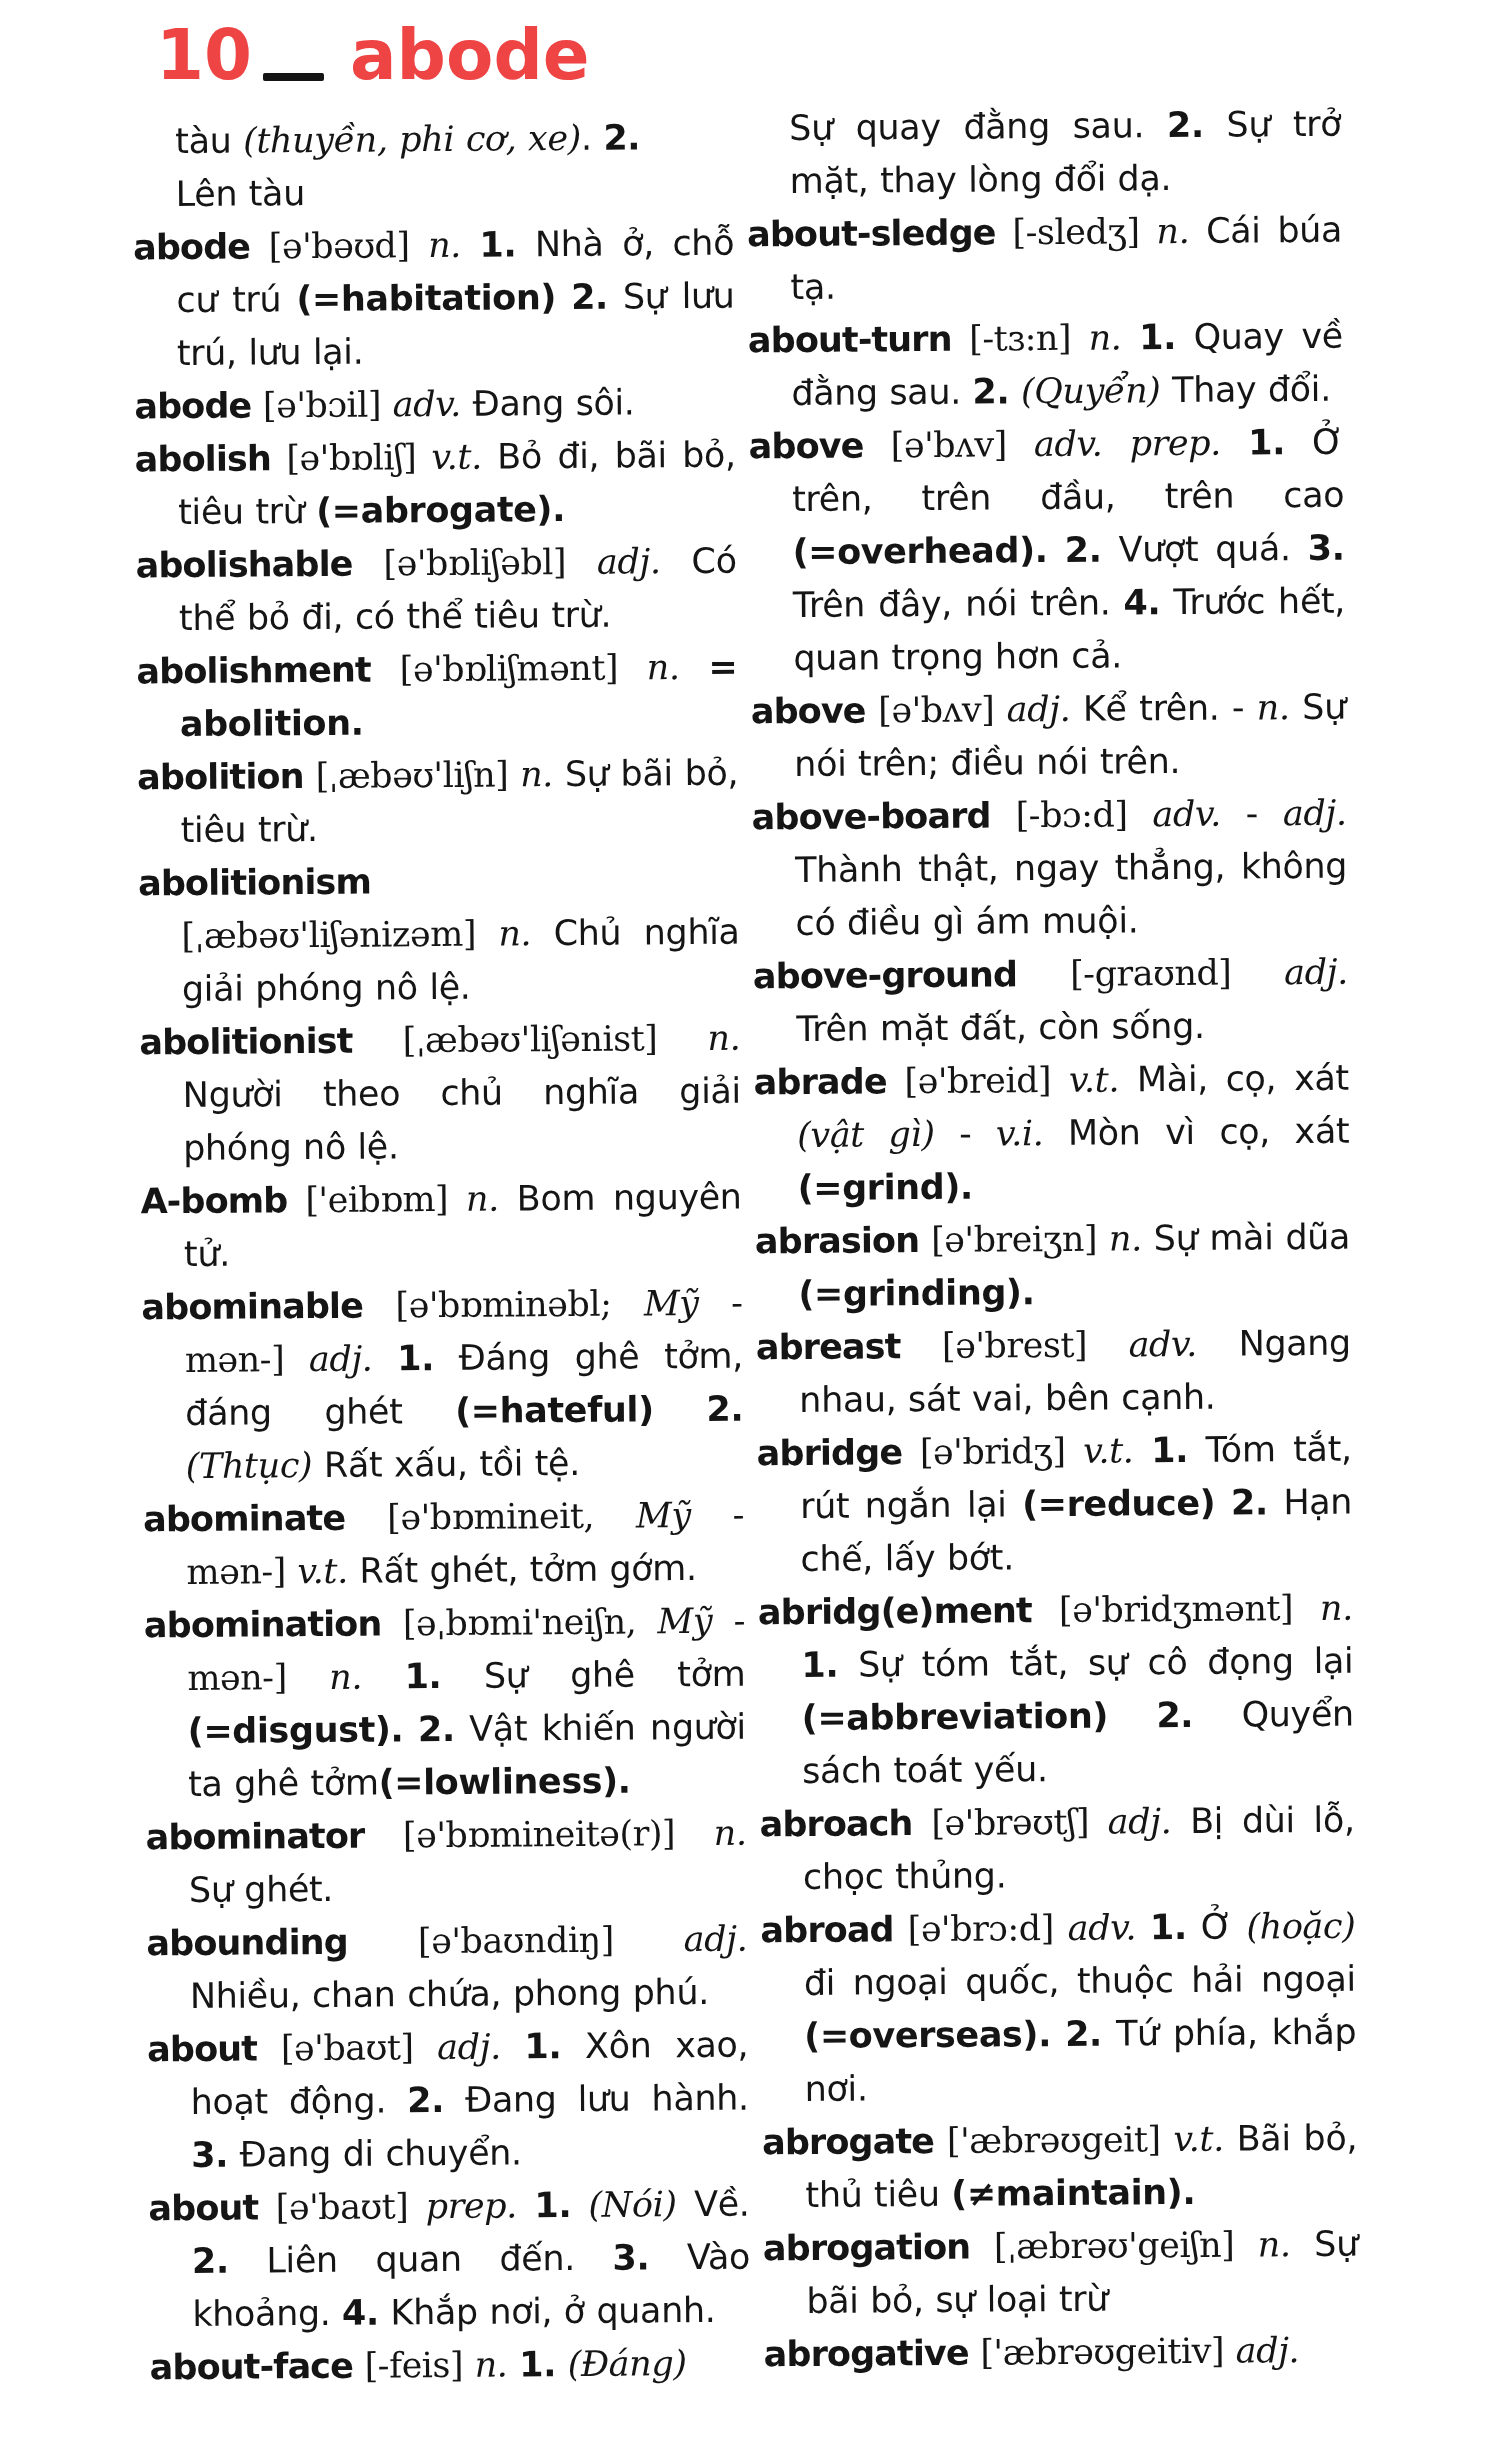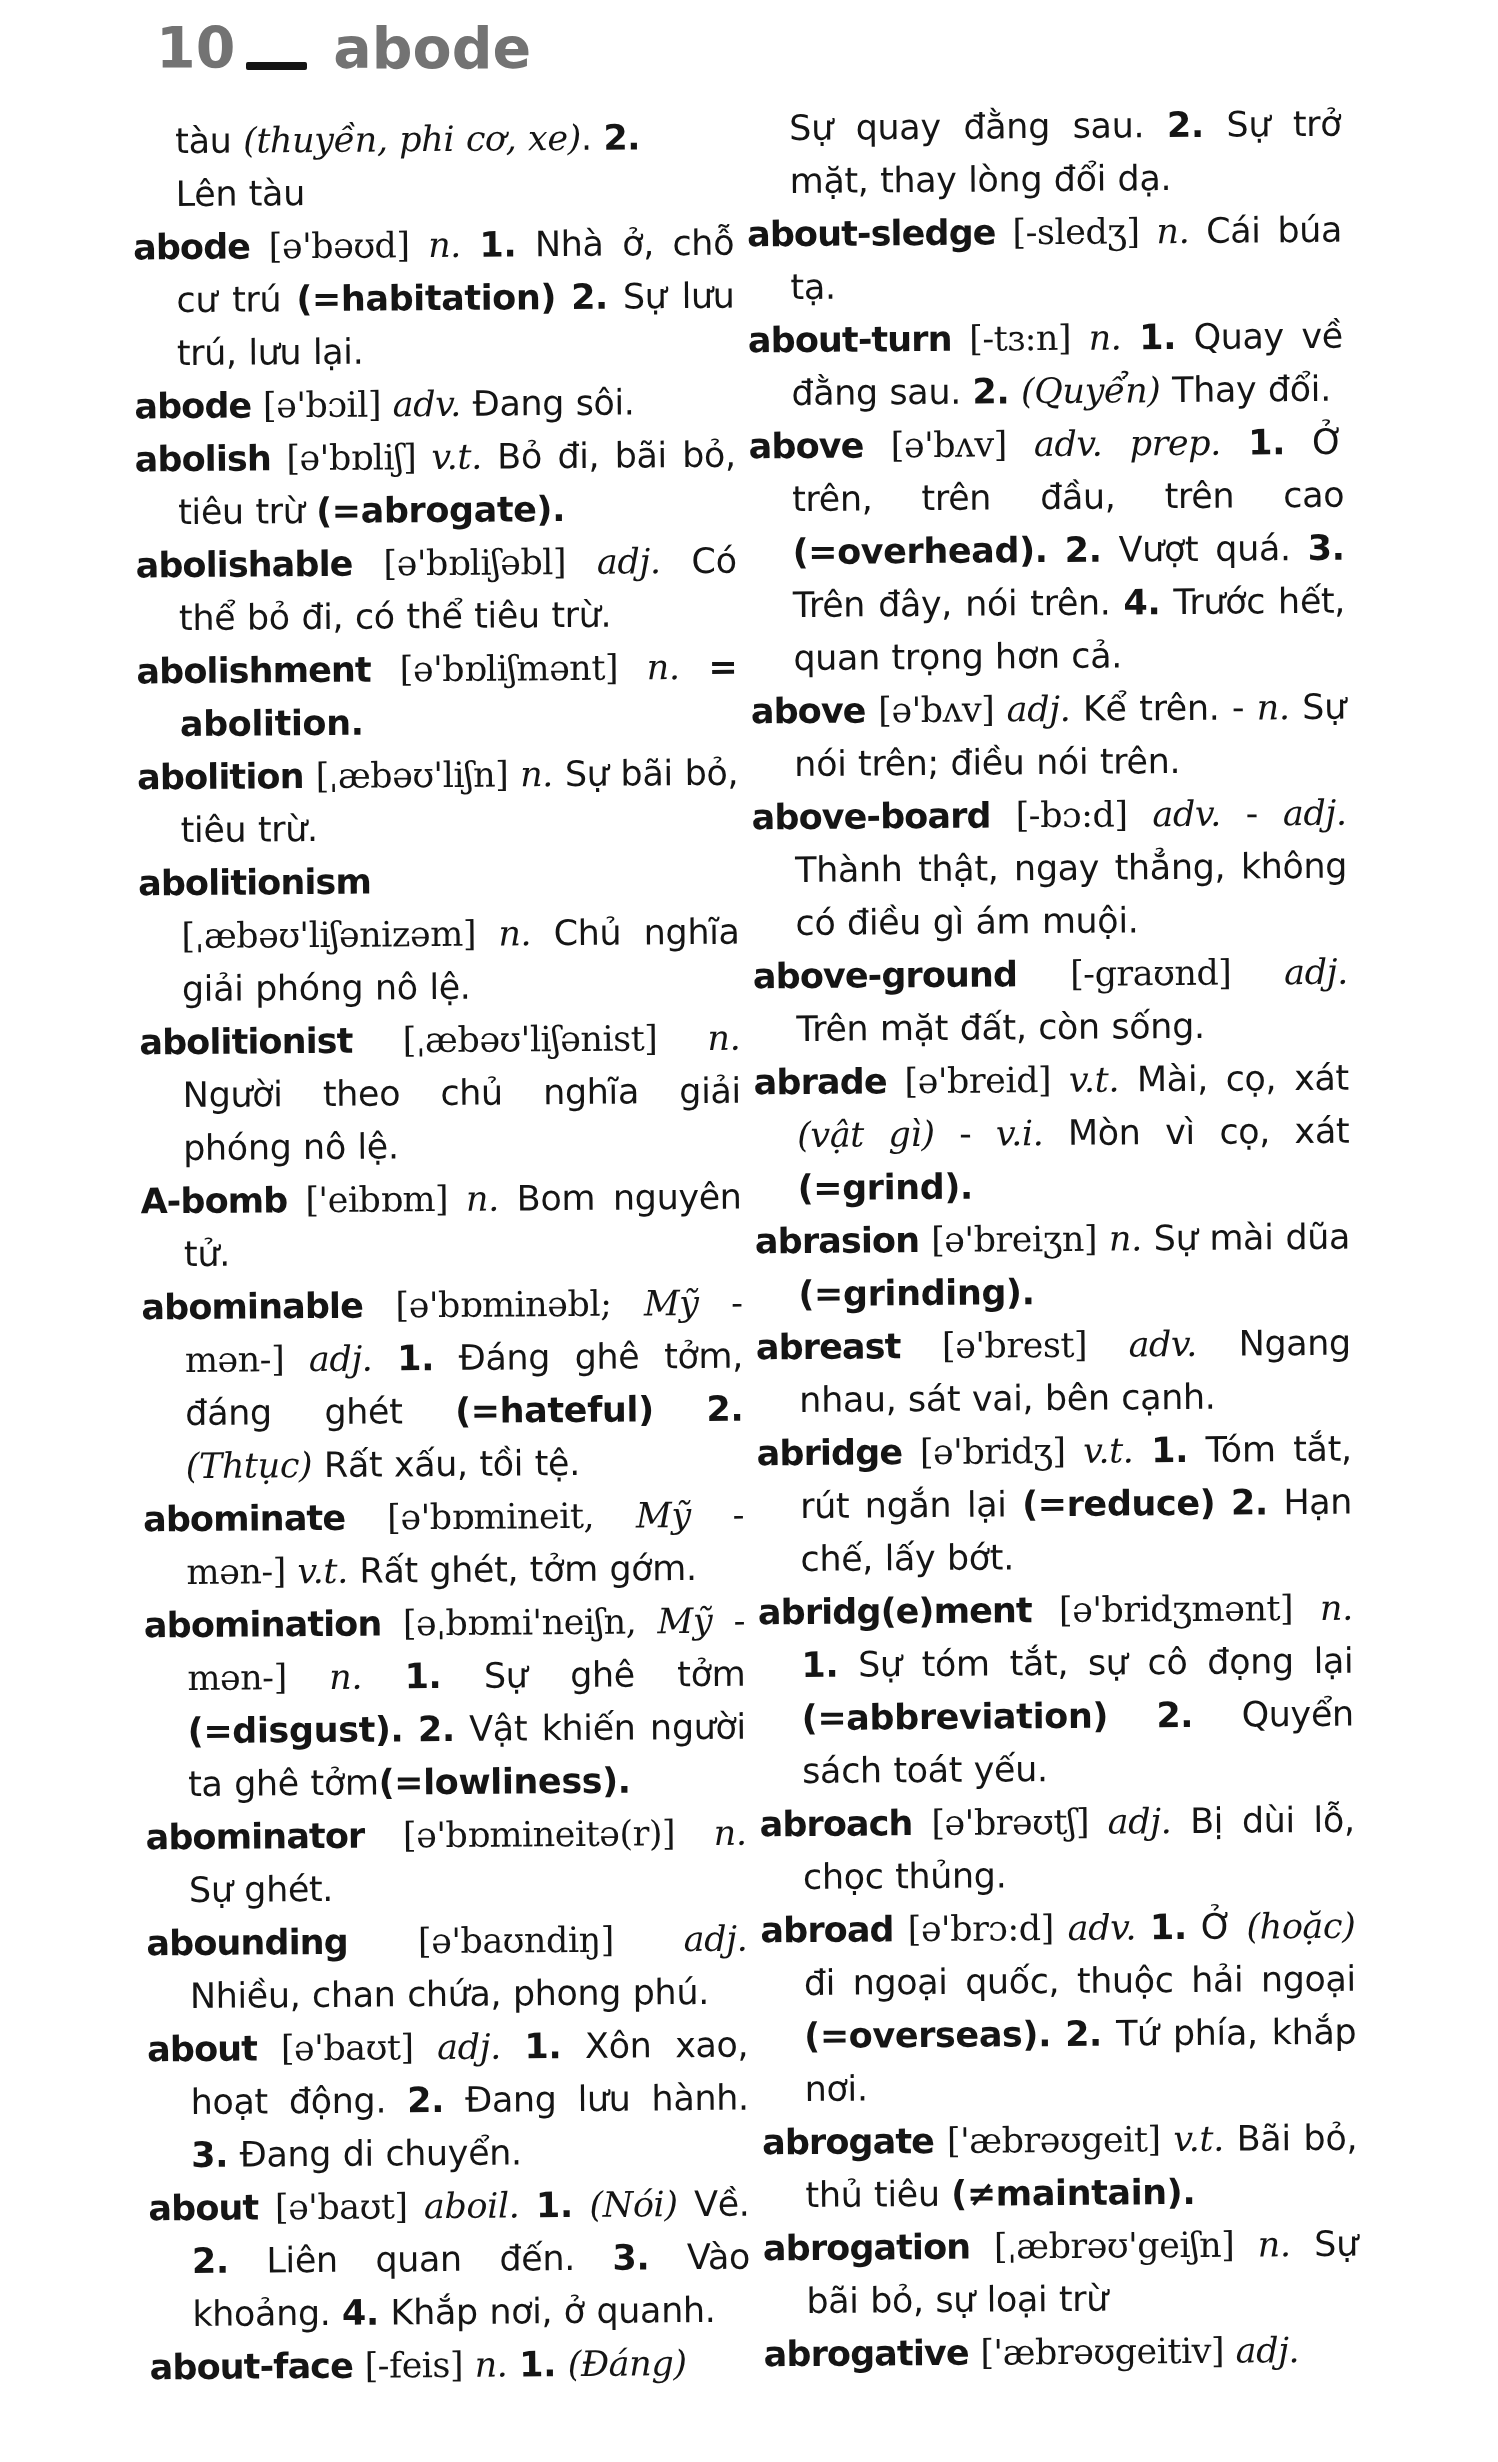--- a/index.html
+++ b/index.html
@@ -7,22 +7,22 @@
     width: 1498px; height: 2462px;
     background: #ffffff;
     position: relative;
     overflow: hidden;
     font-family: "DejaVu Sans", "Liberation Sans", sans-serif;
     color: #121212;
     -webkit-font-smoothing: antialiased;
   }
   .pagehead {
     position: absolute; left: 156px; top: 15px;
-    font-weight: 700; font-size: 57px; letter-spacing: 0px;
-    white-space: nowrap; color: #737373;
+    font-weight: 700; font-size: 69px; letter-spacing: 0px;
+    white-space: nowrap; color: #ef4444;
   }
   .head-rule {
     display: inline-block; width: 61px; height: 8.3px;
     background: #141414; border-radius: 1.9px;
     margin: 0 26px 0 11px; vertical-align: -1.9px;
   }
   .col {
     position: absolute;
     font-size: 35px; line-height: 53px;
     text-align: justify;
@@ -58,21 +58,21 @@
       <p class="entry"><span class="hw">abolition</span><span> </span><span class="pr">[ˌæbəʊ'liʃn] </span><span class="it">n.</span><span> Sự bãi bỏ, tiêu trừ.</span></p>
       <p class="entry"><span class="hw">abolitionism</span><br><span class="pr">[ˌæbəʊ'liʃənizəm] </span><span class="it">n.</span><span> Chủ nghĩa giải phóng nô lệ.</span></p>
       <p class="entry"><span class="hw">abolitionist</span><span> </span><span class="pr">[ˌæbəʊ'liʃənist] </span><span class="it">n.</span><span> Người theo chủ nghĩa giải phóng nô lệ.</span></p>
       <p class="entry"><span class="hw">A-bomb</span><span> </span><span class="pr">['eibɒm] </span><span class="it">n.</span><span> Bom nguyên tử.</span></p>
       <p class="entry"><span class="hw">abominable</span><span> </span><span class="pr">[ə'bɒminəbl; </span><span class="it">Mỹ</span><span class="pr"> -mən-] </span><span class="it">adj.</span><span> </span><span class="b">1.</span><span> Đáng ghê tởm, đáng ghét </span><span class="b">(=hateful)</span><span> </span><span class="b">2.</span><span> </span><span class="it">(Thtục)</span><span> Rất xấu, tồi tệ.</span></p>
       <p class="entry"><span class="hw">abominate</span><span> </span><span class="pr">[ə'bɒmineit, </span><span class="it">Mỹ</span><span class="pr"> -mən-] </span><span class="it">v.t.</span><span> Rất ghét, tởm gớm.</span></p>
       <p class="entry"><span class="hw">abomination</span><span> </span><span class="pr">[əˌbɒmi'neiʃn, </span><span class="it">Mỹ</span><span class="pr"> -mən-] </span><span class="it">n.</span><span> </span><span class="b">1.</span><span> Sự ghê tởm </span><span class="b">(=disgust).</span><span> </span><span class="b">2.</span><span> Vật khiến người ta ghê tởm</span><span class="b">(=lowliness).</span></p>
       <p class="entry"><span class="hw">abominator</span><span> </span><span class="pr">[ə'bɒmineitə(r)] </span><span class="it">n.</span><span> Sự ghét.</span></p>
       <p class="entry"><span class="hw">abounding</span><span> </span><span class="pr">[ə'baʊndiŋ] </span><span class="it">adj.</span><span> Nhiều, chan chứa, phong phú.</span></p>
       <p class="entry"><span class="hw">about</span><span> </span><span class="pr">[ə'baʊt] </span><span class="it">adj.</span><span> </span><span class="b">1.</span><span> Xôn xao, hoạt động. </span><span class="b">2.</span><span> Đang lưu hành. </span><span class="b">3.</span><span> Đang di chuyển.</span></p>
-      <p class="entry"><span class="hw">about</span><span> </span><span class="pr">[ə'baʊt] </span><span class="it">aboil.</span><span> </span><span class="b">1.</span><span> </span><span class="it">(Nói)</span><span> Về. </span><span class="b">2.</span><span> Liên quan đến. </span><span class="b">3.</span><span> Vào khoảng. </span><span class="b">4.</span><span> Khắp nơi, ở quanh.</span></p>
+      <p class="entry"><span class="hw">about</span><span> </span><span class="pr">[ə'baʊt] </span><span class="it">prep.</span><span> </span><span class="b">1.</span><span> </span><span class="it">(Nói)</span><span> Về. </span><span class="b">2.</span><span> Liên quan đến. </span><span class="b">3.</span><span> Vào khoảng. </span><span class="b">4.</span><span> Khắp nơi, ở quanh.</span></p>
       <p class="entry"><span class="hw">about-face</span><span> </span><span class="pr">[-feis] </span><span class="it">n.</span><span> </span><span class="b">1.</span><span> </span><span class="it">(Đáng)</span></p>
     </main>
   <main class="col col-right">
       <p class="cont"><span>Sự quay đằng sau. </span><span class="b">2.</span><span> Sự trở mặt, thay lòng đổi dạ.</span></p>
       <p class="entry"><span class="hw">about-sledge</span><span> </span><span class="pr">[-sledʒ] </span><span class="it">n.</span><span> Cái búa tạ.</span></p>
       <p class="entry"><span class="hw">about-turn</span><span> </span><span class="pr">[-tɜ:n] </span><span class="it">n.</span><span> </span><span class="b">1.</span><span> Quay về đằng sau. </span><span class="b">2.</span><span> </span><span class="it">(Quyển)</span><span> Thay đổi.</span></p>
       <p class="entry"><span class="hw">above</span><span> </span><span class="pr">[ə'bʌv] </span><span class="it">adv. prep.</span><span> </span><span class="b">1.</span><span> Ở trên, trên đầu, trên cao </span><span class="b">(=overhead).</span><span> </span><span class="b">2.</span><span> Vượt quá. </span><span class="b">3.</span><span> Trên đây, nói trên. </span><span class="b">4.</span><span> Trước hết, quan trọng hơn cả.</span></p>
       <p class="entry"><span class="hw">above</span><span> </span><span class="pr">[ə'bʌv] </span><span class="it">adj.</span><span> Kể trên. - </span><span class="it">n.</span><span> Sự nói trên; điều nói trên.</span></p>
       <p class="entry"><span class="hw">above-board</span><span> </span><span class="pr">[-bɔ:d] </span><span class="it">adv.</span><span> - </span><span class="it">adj.</span><span> Thành thật, ngay thẳng, không có điều gì ám muội.</span></p>
       <p class="entry"><span class="hw">above-ground</span><span> </span><span class="pr">[-graʊnd] </span><span class="it">adj.</span><span> Trên mặt đất, còn sống.</span></p>

